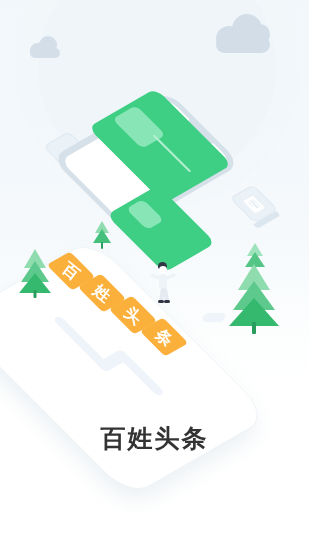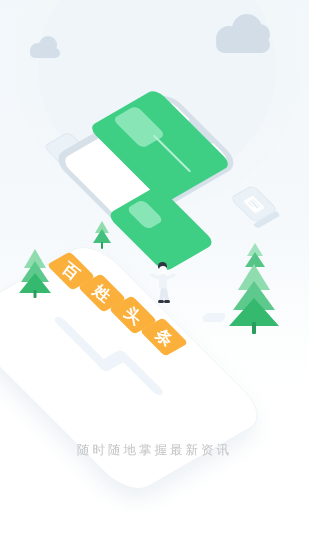--- a/index.html
+++ b/index.html
@@ -332,16 +332,16 @@
       <span class="trunk"></span>
   </div>
   <div class="tree" id="tree-big">
     <span class="tier t1"></span>
       <span class="tier t2"></span>
       <span class="tier t3"></span>
       <span class="trunk"></span>
   </div>
 
   <div class="textblock">
-    <p class="app-tagline">随时随地掌握最新资讯</p>
+    <h1 class="app-title">百姓头条</h1>
   </div>
 
 </div>
 
 </body></html>

